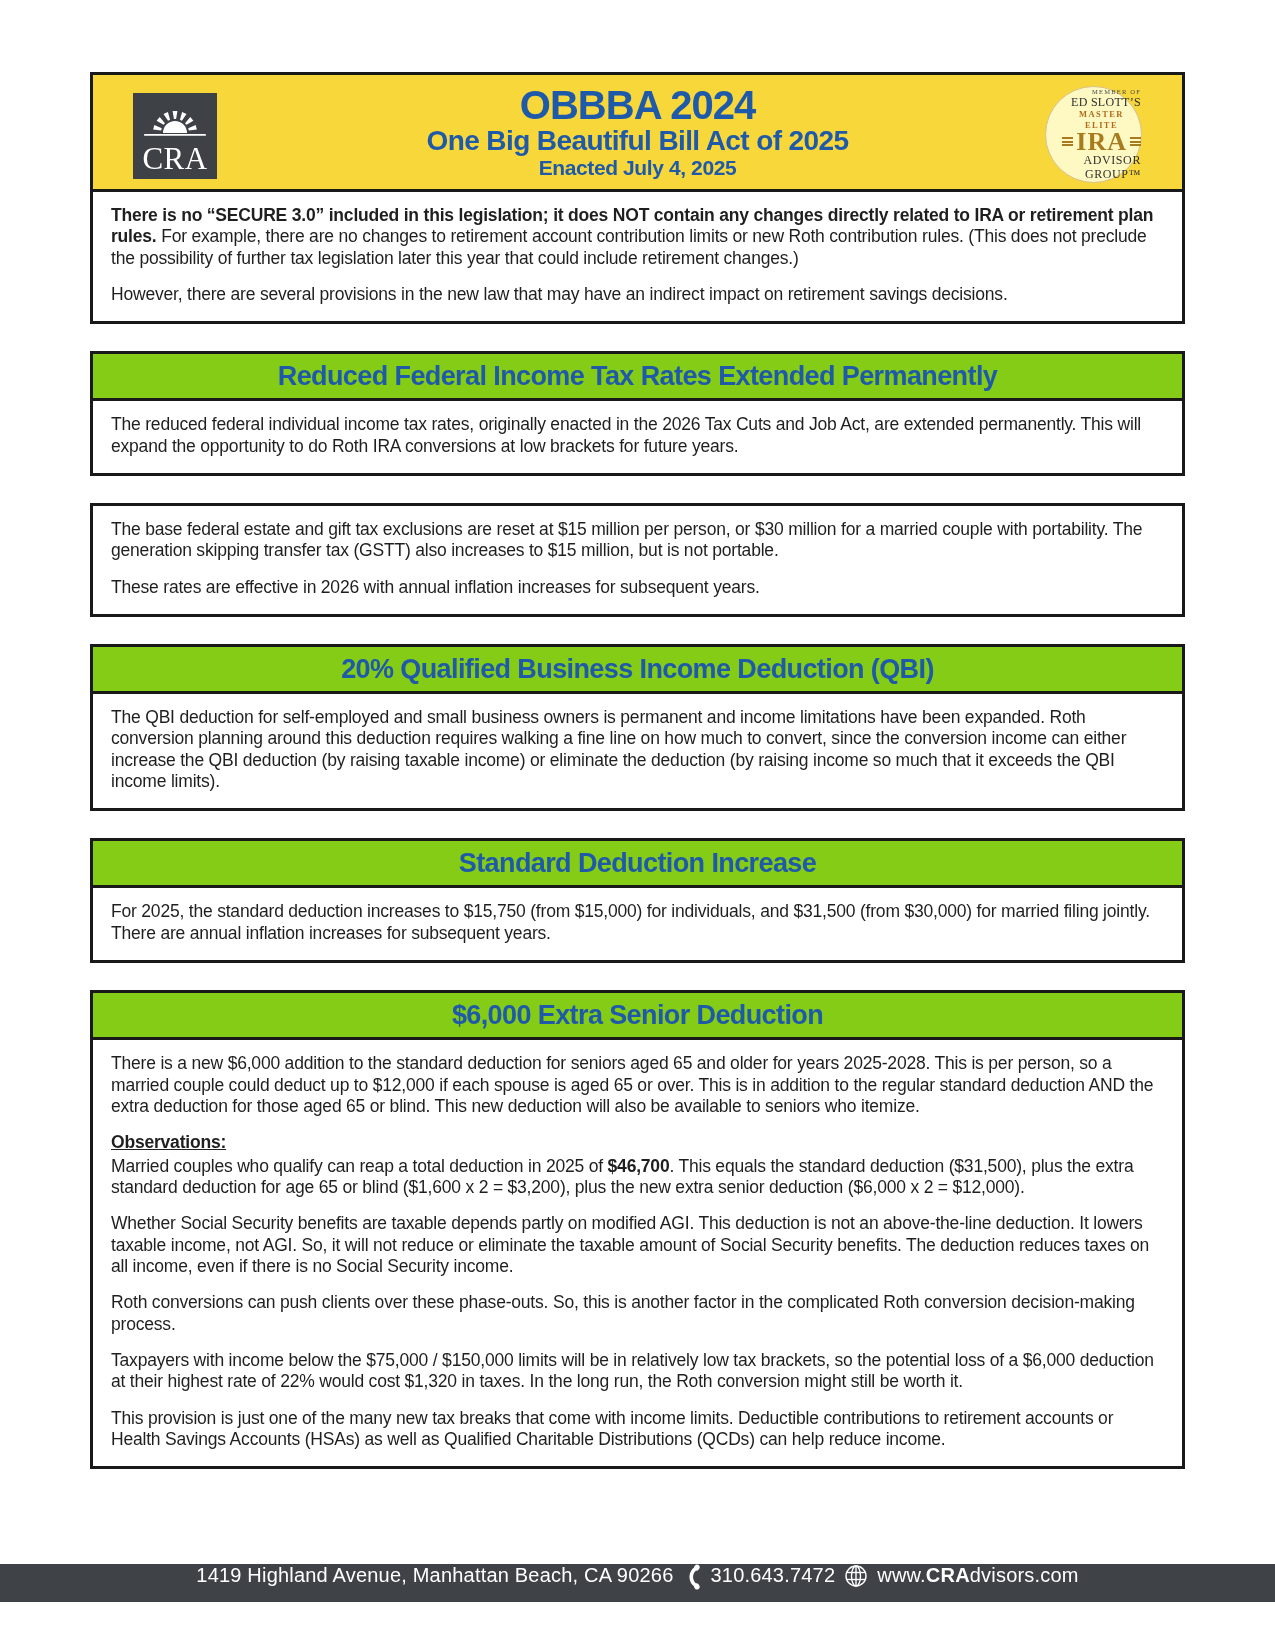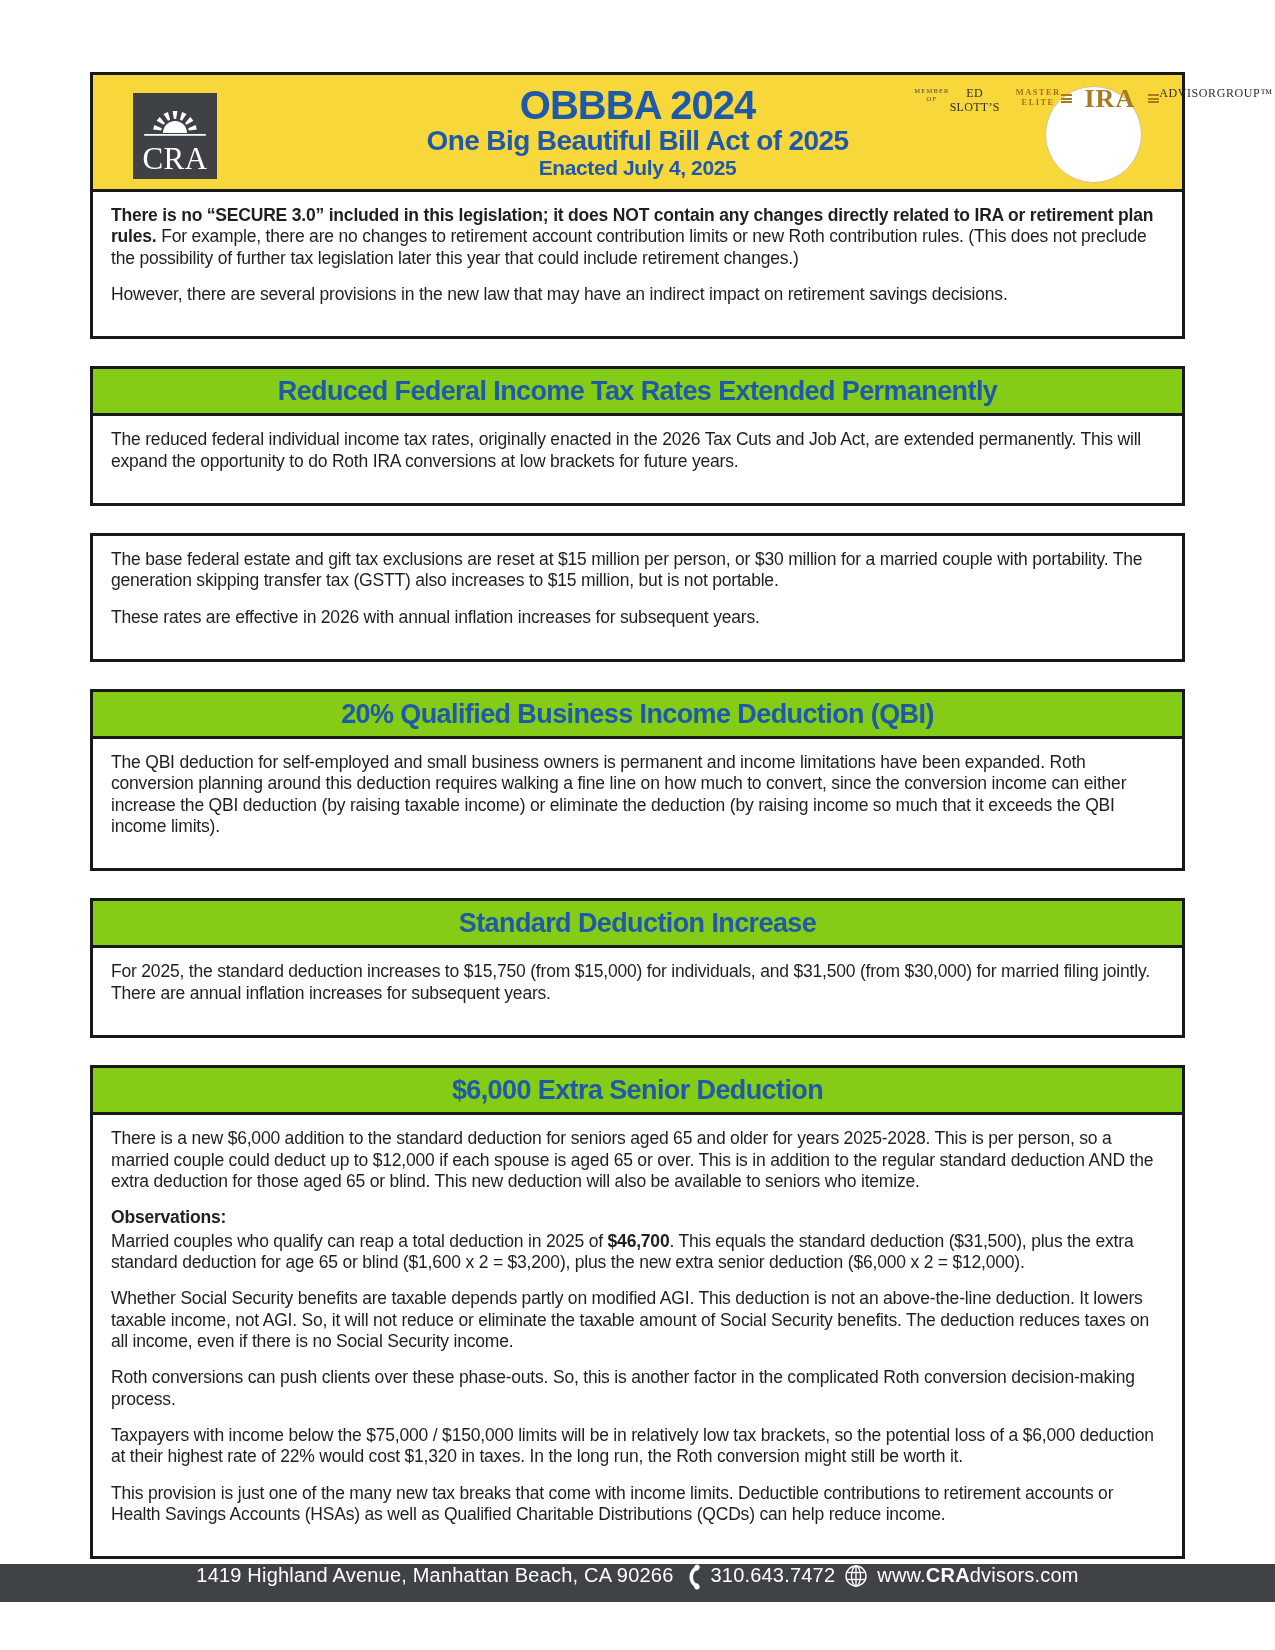--- a/index.html
+++ b/index.html
@@ -41,40 +41,40 @@
     width:84px;height:86px;background:#3e4247;
     display:flex;flex-direction:column;align-items:center;justify-content:flex-start;
   }
   .cra-logo .cra-text{
     font-family:"Liberation Serif","DejaVu Serif",serif;
     color:#fff;font-size:31px;line-height:1;margin-top:1px;letter-spacing:0.5px;
   }
   .badge{
     position:absolute;right:40px;top:11px;
     width:95px;height:95px;border-radius:50%;
-    background:#ffffff;border:1px solid #d9c088;
-    display:flex;flex-direction:row;align-items:flex-start;justify-content:center;
+    background:#fef9c3;border:1px solid #d9c088;
+    display:flex;flex-direction:column;align-items:flex-end;justify-content:center;
     text-align:center;
     font-family:"Liberation Serif","DejaVu Serif",serif;
   }
   .badge .member{font-size:6.5px;letter-spacing:1.2px;color:#4a4a4a;line-height:1.2;}
   .badge .edslott{font-size:12px;color:#2e2e2e;line-height:1.15;letter-spacing:0.3px;}
   .badge .masterelite{font-size:8.5px;font-weight:bold;color:#b06a1c;letter-spacing:1.4px;line-height:1.2;padding-left:16px;}
-  .badge .ira-row{display:flex;align-items:center;gap:13px;line-height:1;}
+  .badge .ira-row{display:flex;align-items:center;gap:3px;line-height:1;}
   .badge .ira{font-size:26px;font-weight:bold;color:#a87b1e;letter-spacing:1px;line-height:0.95;}
   .bars{display:inline-block;width:11px;height:10px;
     background:repeating-linear-gradient(to bottom,#a87b1e 0 2px,rgba(0,0,0,0) 2px 3.6px);}
   .badge .advisor,.badge .group{font-size:12px;color:#2e2e2e;line-height:1.12;letter-spacing:0.6px;}
   
-  .body{padding:13px 18px 31px 18px;}
+  .body{padding:13px 18px 16px 18px;}
   .body p{margin:0 0 15px 0;font-size:17.5px;line-height:1.22;letter-spacing:-0.2px;}
   .body p:last-child{margin-bottom:0;}
   .body p.tight{margin-bottom:2px;}
   .b{font-weight:bold;}
-  .u{}
+  .u{text-decoration:underline;}
   
   .band{
     background:#84cc16;border-bottom:3px solid #191919;
     min-height:44px;display:flex;align-items:center;justify-content:center;
     color:#1e5aa9;font-weight:bold;font-size:27px;letter-spacing:-0.6px;
   }
   
   .footer{
     position:absolute;left:0;top:1564px;width:100%;height:38px;
     background:#3f4347;color:#fff;

